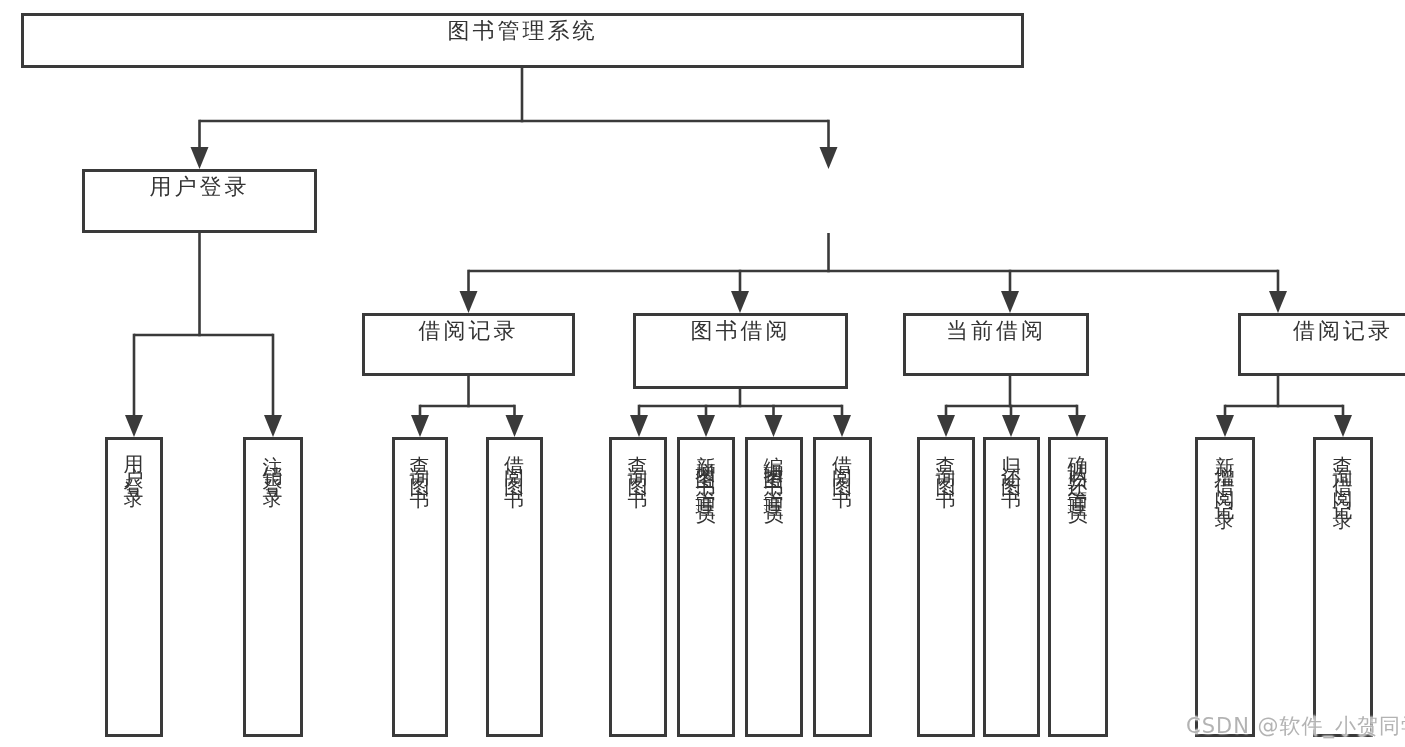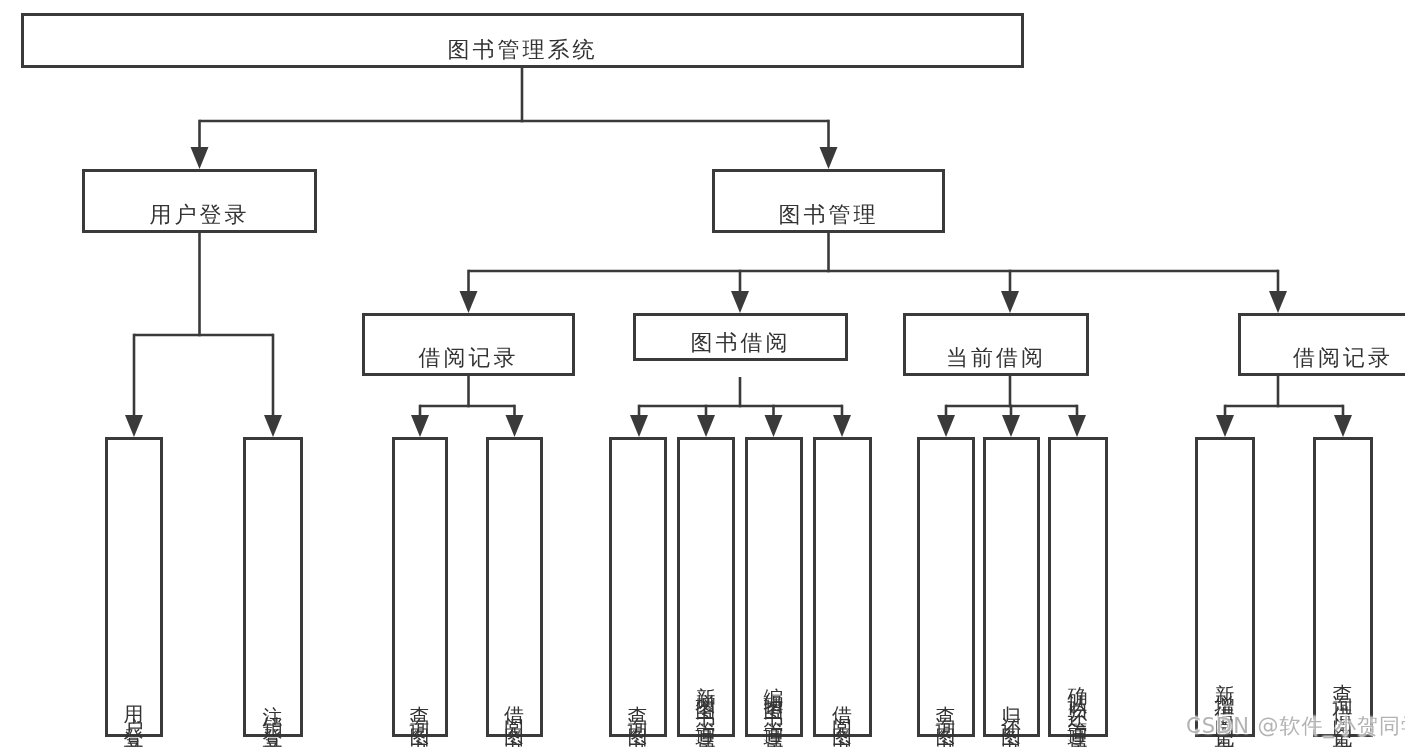--- a/index.html
+++ b/index.html
@@ -4,21 +4,21 @@
 <style>
   html,body { margin:0; padding:0; background:#ffffff; }
   .canvas {
     position:relative; width:1405px; height:747px; background:var(--background,#fff);
     font-family:"DejaVu Sans","Liberation Sans",sans-serif; overflow:hidden;
   }
   .node {
     position:absolute; box-sizing:border-box;
     border:3px solid var(--box-border,#3a3a3a);
     background:#ffffff; color:var(--text,#333333);
-    display:flex; align-items:flex-end; justify-content:center;
+    display:flex; align-items:flex-start; justify-content:center;
   }
   .hnode { font-size:22px; letter-spacing:3px; white-space:nowrap; }
   .leaf  { top:437px; height:300px; }
   .vtext {
     writing-mode:vertical-rl; text-orientation:mixed;
     font-size:20px; line-height:1; letter-spacing:11px;
   }
   .leaf.long .vtext { letter-spacing:7px; }
   svg.connectors { position:absolute; left:0; top:0; pointer-events:none; }
   .c-line  { stroke:var(--line,#3a3a3a); stroke-width:2.6; fill:none; }
@@ -111,28 +111,25 @@
     </g>
   </svg>
 
   <div class="node hnode" style="left:21px;top:13px;width:1003px;height:55px">
     <span>图书管理系统</span>
   </div>
 
   <div class="node hnode" style="left:82px;top:169px;width:235px;height:64px">
     <span>用户登录</span>
   </div>
-  <div class="node hnode" style="left:712px;top:169px;width:233px;height:64px">
-    <span>图书管理</span>
-  </div>
 
   <div class="node hnode" style="left:362px;top:313px;width:213px;height:63px">
     <span>借阅记录</span>
   </div>
-  <div class="node hnode" style="left:633px;top:313px;width:215px;height:48px">
+  <div class="node hnode" style="left:633px;top:313px;width:215px;height:76px">
     <span>图书借阅</span>
   </div>
   <div class="node hnode" style="left:903px;top:313px;width:186px;height:63px">
     <span>当前借阅</span>
   </div>
   <div class="node hnode" style="left:1238px;top:313px;width:210px;height:63px">
     <span>借阅记录</span>
   </div>
 
   <div class="node leaf" style="left:105px;width:58px">

